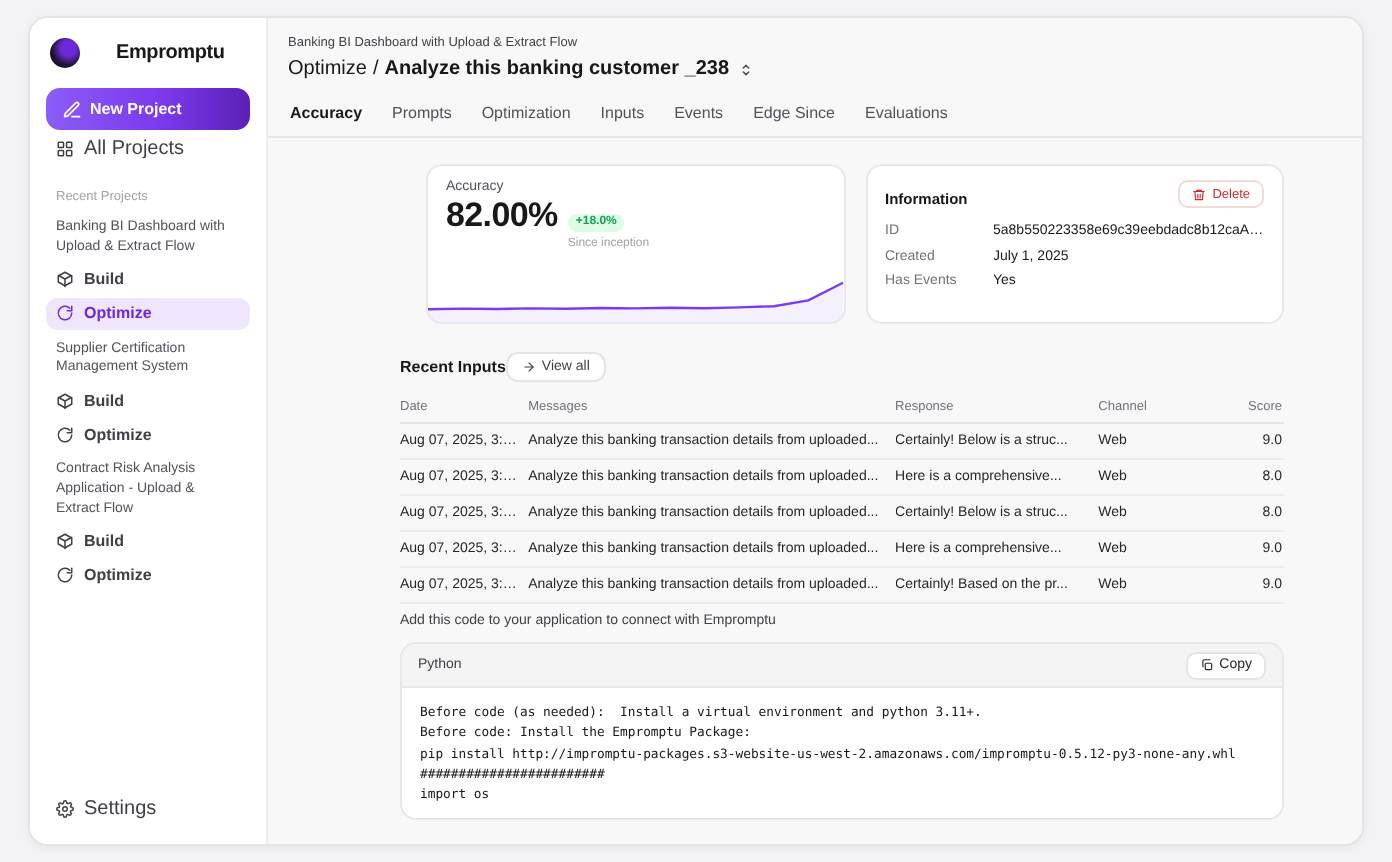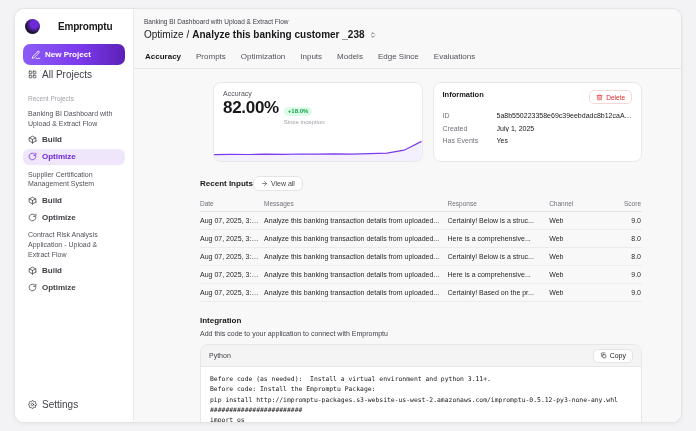--- a/index.html
+++ b/index.html
@@ -59,21 +59,21 @@
   .acc-card { padding:7px 9px; }
   .acc-label { font-size:7px; color:#52525b; }
   .acc-row { display:flex; gap:5px; margin-top:2px; align-items:flex-start; }
   .acc-value { font-size:17px; font-weight:700; letter-spacing:-.3px; line-height:1.05; }
   .badge { background:#dcfce7; color:#16a34a; font-size:6px; font-weight:700;
            padding:1.5px 4px; border-radius:6px; display:inline-block; }
   .acc-caption { font-size:6px; color:#a1a1aa; margin-top:2px; }
   .spark { position:absolute; left:0; right:0; bottom:0; width:100%; height:26px; display:block; }
 
   .info-card { padding:7px 9px; }
-  .info-head { display:flex; justify-content:space-between; align-items:flex-start; }
+  .info-head { display:flex; justify-content:space-between; align-items:flex-end; }
   .info-title { font-size:7.5px; font-weight:600; }
   .btn-delete { display:flex; align-items:center; gap:3px; font-size:6.5px; color:#dc2626;
                 background:#fff; border:1px solid #f3d8d8; border-radius:5px; padding:2.5px 6px;
                 cursor:pointer; font-family:"Liberation Sans", sans-serif; }
   .info-rows { margin-top:8px; display:flex; flex-direction:column; gap:5.5px; }
   .info-row { display:flex; font-size:7px; }
   .info-label { width:54px; color:#71717a; flex:none; }
   .info-value { color:#18181b; flex:1; white-space:nowrap; overflow:hidden; text-overflow:ellipsis; }
 
   .section-head { display:flex; justify-content:flex-start; align-items:center; margin-top:14px; }
@@ -224,21 +224,21 @@
               <path d="M8 9l4-4 4 4"></path>
               <path d="M8 15l4 4 4-4"></path>
             </svg>
         </span>
       </div>
       <div class="tabs">
           <div class="tab active">Accuracy</div>
           <div class="tab">Prompts</div>
           <div class="tab">Optimization</div>
           <div class="tab">Inputs</div>
-          <div class="tab">Models</div>
+          <div class="tab">Events</div>
           <div class="tab">Edge Since</div>
           <div class="tab">Evaluations</div>
         </div>
     </div>
 
     <div class="content">
       <div class="col">
 
         <div class="cards">
 
@@ -344,23 +344,20 @@
               <tr>
                 <td>Aug 07, 2025, 3:2...</td>
                 <td>Analyze this banking transaction details from uploaded...</td>
                 <td>Certainly! Based on the pr...</td>
                 <td>Web</td>
                 <td class="right">9.0</td>
               </tr>
             </tbody>
         </table>
 
-        <div class="section-head">
-          <span class="section-title">Integration</span>
-        </div>
         <div class="integration-sub">Add this code to your application to connect with Empromptu</div>
 
         <div class="code-card">
           <div class="code-head">
             <span class="code-lang">Python</span>
             <button class="btn-copy">
               <span class="icn">
                 <svg viewBox="0 0 24 24">
                     <rect x="9" y="9" width="11" height="11" rx="2"></rect>
                     <path d="M5 15V5a2 2 0 0 1 2-2h10"></path>

